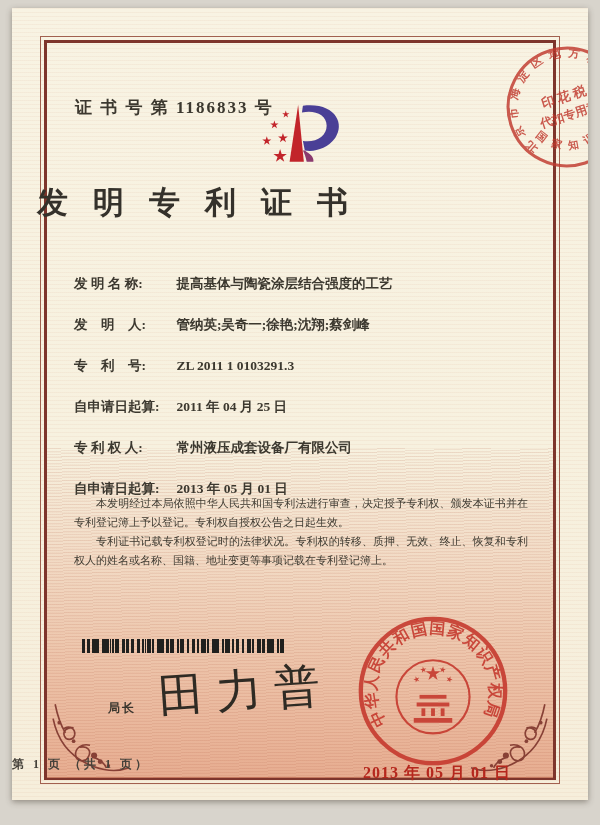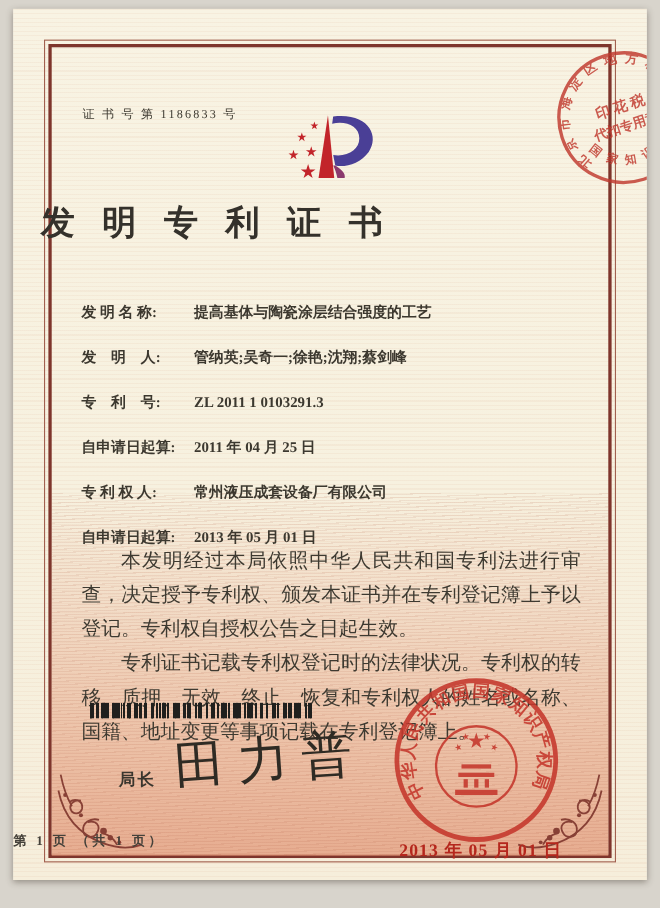--- a/index.html
+++ b/index.html
@@ -24,43 +24,43 @@
     position:absolute;left:35px;right:35px;top:440px;bottom:22px;
     background:
       repeating-linear-gradient(178deg, rgba(165,72,48,0.10) 0 1px, rgba(0,0,0,0) 1px 3px),
       linear-gradient(180deg, rgba(233,178,150,0) 0%, rgba(233,178,150,0.30) 30%, rgba(229,160,128,0.55) 65%, rgba(225,148,116,0.72) 100%);
   }
   .ornament{position:absolute;bottom:2px;width:82px;height:82px;opacity:0.9;}
   .ornament.left{left:2px;}
   .ornament.right{right:2px;transform:scaleX(-1);}
   .content{position:absolute;inset:0;z-index:3;}
 
-  .cert-no{position:absolute;left:63px;top:88px;font-size:11px;letter-spacing:2px;color:#3c382f;font-weight:400;}
+  .cert-no{position:absolute;left:63px;top:88px;font-size:17px;letter-spacing:2px;color:#3c382f;font-weight:700;}
   .logo{position:absolute;left:240px;top:94px;width:98px;height:76px;}
   .title{
     position:absolute;left:0;top:174px;width:100%;text-align:left;
     font-size:31px;font-weight:700;color:#34312b;letter-spacing:25px;padding-left:25px;box-sizing:border-box;
   }
   .fields{position:absolute;left:62px;top:251px;right:50px;margin-top:16px;}
   .field-row{height:41px;font-size:13.5px;color:#3c382f;white-space:nowrap;}
   .f-label{display:inline-block;min-width:99px;font-weight:600;}
   .f-value{font-weight:700;}
   .body-text{
     position:absolute;left:62px;top:486px;width:454px;
-    font-size:18px;line-height:1.73;color:#3e3a31;text-align:justify;
+    font-size:11px;line-height:1.73;color:#3e3a31;text-align:justify;
   }
   .body-text p{margin:0;text-indent:2em;font-weight:500;}
   .barcode{
     position:absolute;left:70px;top:631px;width:202px;height:14px;
     background-image:
       repeating-linear-gradient(90deg,#20201e 0 2px,rgba(0,0,0,0) 2px 5px),
       repeating-linear-gradient(90deg,#20201e 0 1px,rgba(0,0,0,0) 1px 7px),
       repeating-linear-gradient(90deg,#20201e 0 3px,rgba(0,0,0,0) 3px 11px);
   }
-  .sig-title{position:absolute;left:96px;top:692px;font-size:15px;color:#3a362e;font-weight:600;letter-spacing:2px;}
+  .sig-title{position:absolute;left:96px;top:692px;font-size:12px;color:#3a362e;font-weight:600;letter-spacing:2px;}
   .sig-name{
     position:absolute;left:146px;top:652px;font-size:46px;color:#2f2b24;
     transform:rotate(-4deg);letter-spacing:12px;font-weight:400;
   }
   .seal{position:absolute;left:344px;top:606px;width:154px;height:154px;opacity:0.88;}
   .seal-date{
     position:absolute;left:340px;top:755px;width:170px;text-align:center;
     font-size:16px;font-weight:700;color:#b5271d;letter-spacing:1px;white-space:nowrap;
   }
   .footer{

